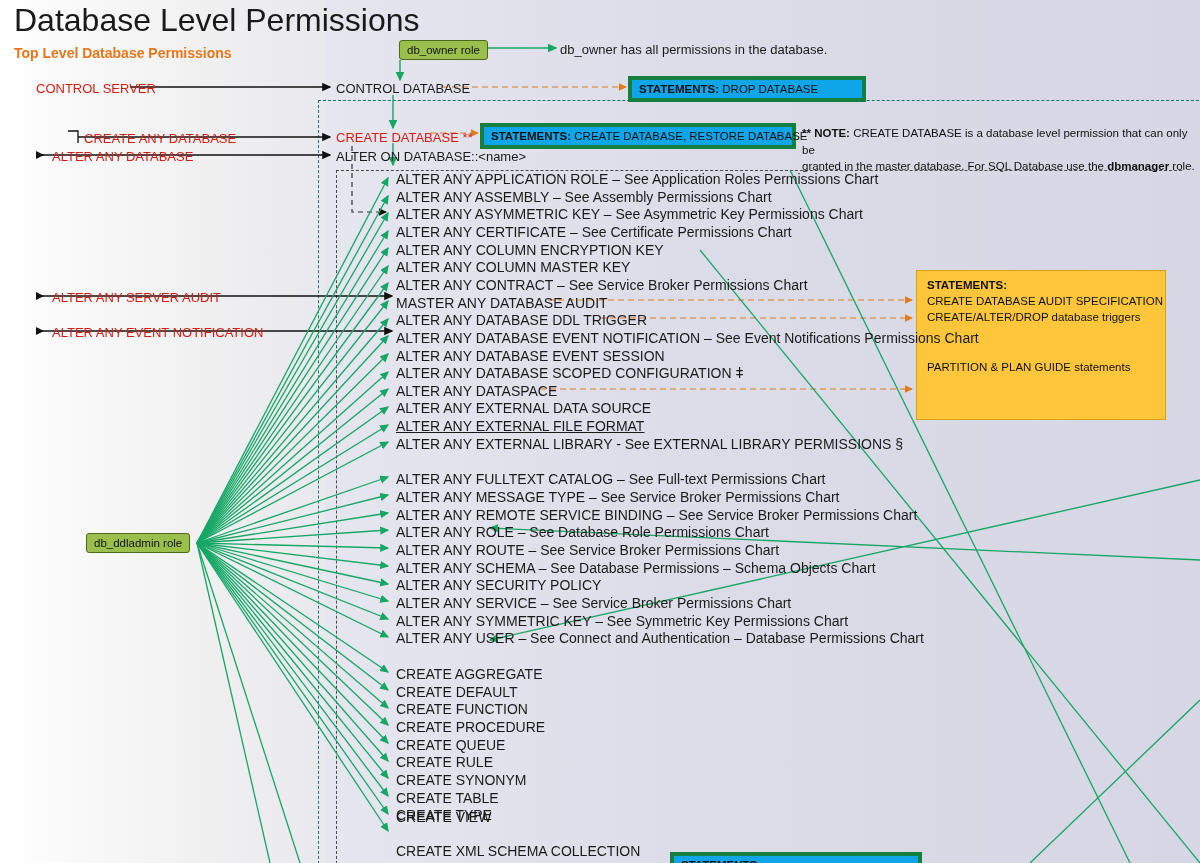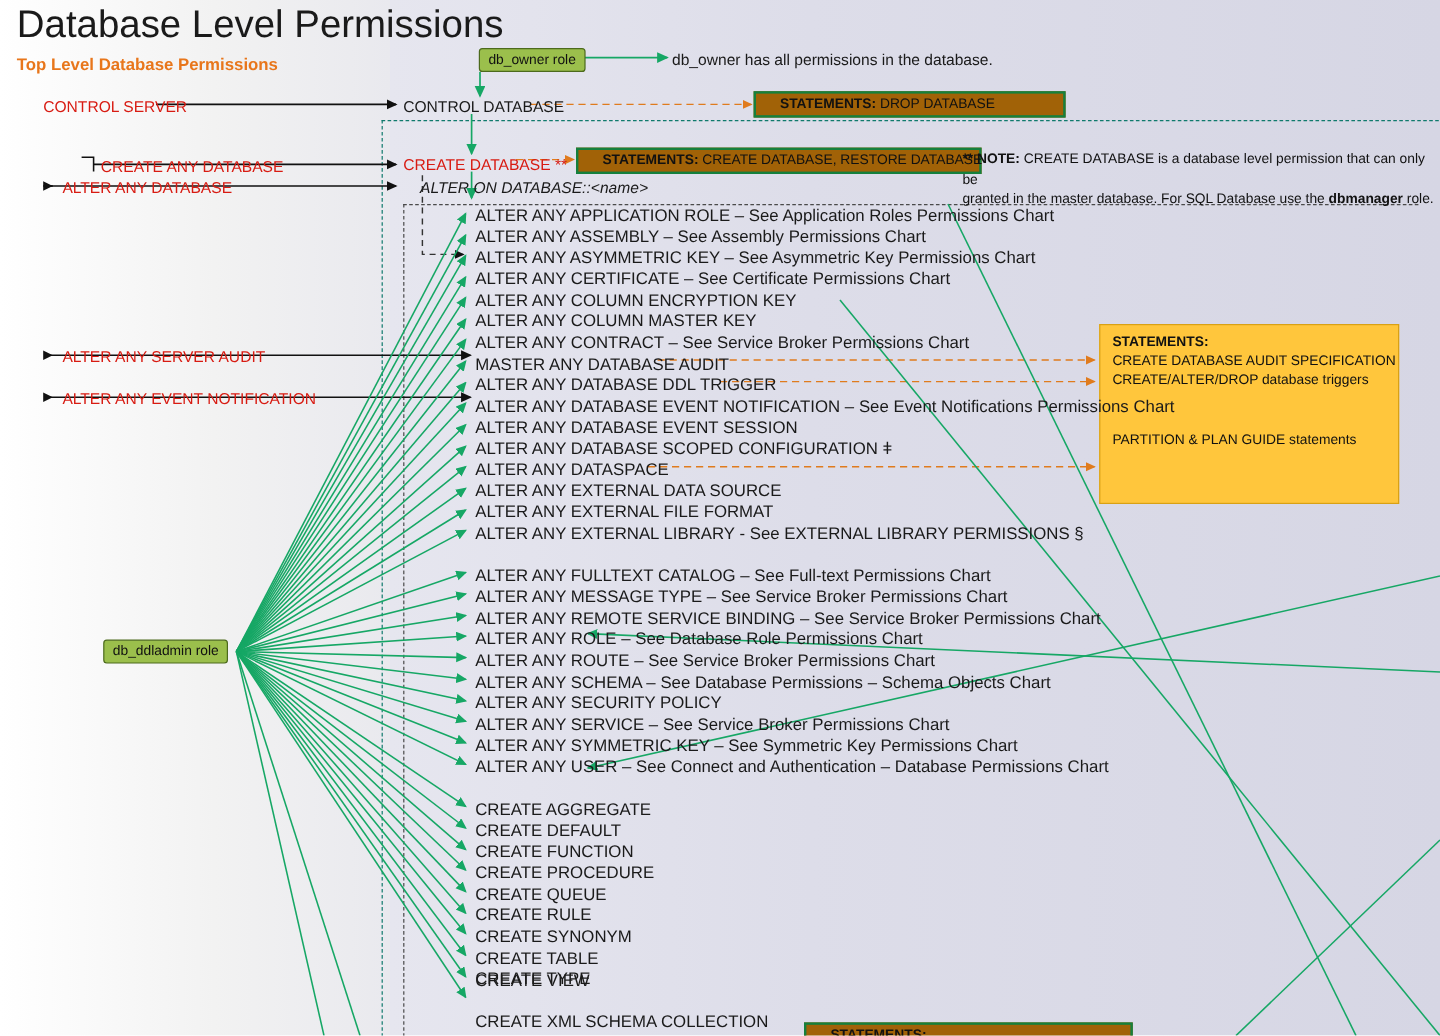--- a/index.html
+++ b/index.html
@@ -21,22 +21,22 @@
     font-weight:bold;}
 
   
   .t{position:absolute;font-size:13px;color:#1a1a1a;white-space:nowrap;}
   .red{color:#d81b12;}
   .cyan{color:#19b0d8;}
 
   
   .rolebox{position:absolute;background:#9bbf4c;border:1px solid #4c6a1c;
     border-radius:3px;color:#111;font-size:11.5px;padding:3px 7px;white-space:nowrap;}
-  .stmtbox{position:absolute;background:#a16207;border:2px solid #15803d;
-    color:#111;font-size:11.5px;padding:3px 20px;white-space:nowrap;}
+  .stmtbox{position:absolute;background:#0ea5e9;border:4px solid #15803d;
+    color:#111;font-size:11.5px;padding:3px 7px;white-space:nowrap;}
   .stmtbox b{font-weight:bold;}
   .stmtpanel{position:absolute;background:#ffc63c;border:1px solid #d9a114;
     color:#111;font-size:11.5px;padding:8px 10px;}
   .stmtpanel div{margin-bottom:4px;white-space:nowrap;}
   .notebox{position:absolute;font-size:11.5px;color:#111;line-height:1.45;width:400px;}
   .notebox b{font-weight:bold;}
 
   
   .dashbox{position:absolute;border:1px dashed #4a4a4a;}
   .tealbox{position:absolute;border:1px dashed #0f7a6c;}
@@ -150,21 +150,21 @@
 <div class="rolebox" style="left:86px;top:533px;">db_ddladmin role</div>
 
 <div class="t red" style="left:36px;top:81px;">CONTROL SERVER</div>
 <div class="t red" style="left:84px;top:131px;">CREATE ANY DATABASE</div>
 <div class="t red" style="left:52px;top:149px;">ALTER ANY DATABASE</div>
 <div class="t red" style="left:52px;top:290px;">ALTER ANY SERVER AUDIT</div>
 <div class="t red" style="left:52px;top:325px;">ALTER ANY EVENT NOTIFICATION</div>
 
 <div class="t" style="left:336px;top:81px;">CONTROL DATABASE</div>
 <div class="t red" style="left:336px;top:130px;">CREATE DATABASE **</div>
-<div class="t" style="left:350px;top:149px;font-style:italic;">ALTER ON DATABASE::&lt;name&gt;</div>
+<div class="t" style="left:336px;top:149px;">ALTER ON DATABASE::&lt;name&gt;</div>
 
 <div class="stmtbox" style="left:628px;top:76px;width:216px;">
   <b>STATEMENTS:</b>
   <span>DROP DATABASE</span>
 </div>
 <div class="stmtbox" style="left:480px;top:123px;width:294px;">
   <b>STATEMENTS:</b>
   <span>CREATE DATABASE, RESTORE DATABASE</span>
 </div>
 
@@ -195,21 +195,21 @@
     <div class="lst " style="left: 396px; top: 241.6px;">ALTER ANY COLUMN ENCRYPTION KEY</div>
     <div class="lst " style="left: 396px; top: 259.25px;">ALTER ANY COLUMN MASTER KEY</div>
     <div class="lst red" style="left: 396px; top: 276.9px;">ALTER ANY CONTRACT – See Service Broker Permissions Chart</div>
     <div class="lst red" style="left: 396px; top: 294.55px;">MASTER ANY DATABASE AUDIT</div>
     <div class="lst " style="left: 396px; top: 312.2px;">ALTER ANY DATABASE DDL TRIGGER</div>
     <div class="lst " style="left: 396px; top: 329.85px;">ALTER ANY DATABASE EVENT NOTIFICATION – See Event Notifications Permissions Chart</div>
     <div class="lst cyan" style="left: 396px; top: 347.5px;">ALTER ANY DATABASE EVENT SESSION</div>
     <div class="lst " style="left: 396px; top: 365.15px;">ALTER ANY DATABASE SCOPED CONFIGURATION ǂ</div>
     <div class="lst " style="left: 396px; top: 382.8px;">ALTER ANY DATASPACE</div>
     <div class="lst " style="left: 396px; top: 400.45px;">ALTER ANY EXTERNAL DATA SOURCE</div>
-    <div class="lst " style="left: 396px; top: 418.1px;">ALTER ANY EXTERNAL FILE FORMAT</div>
+    <div class="lst " style="left: 396px; top: 418.1px; text-decoration: underline;">ALTER ANY EXTERNAL FILE FORMAT</div>
     <div class="lst " style="left: 396px; top: 435.75px;">ALTER ANY EXTERNAL LIBRARY - See EXTERNAL LIBRARY PERMISSIONS §</div>
     <div class="lst " style="left: 396px; top: 471.4px;">ALTER ANY FULLTEXT CATALOG – See Full-text Permissions Chart</div>
     <div class="lst red" style="left: 396px; top: 489.05px;">ALTER ANY MESSAGE TYPE – See Service Broker Permissions Chart</div>
     <div class="lst red" style="left: 396px; top: 506.7px;">ALTER ANY REMOTE SERVICE BINDING – See Service Broker Permissions Chart</div>
     <div class="lst " style="left: 396px; top: 524.35px;">ALTER ANY ROLE – See Database Role Permissions Chart</div>
     <div class="lst red" style="left: 396px; top: 542px;">ALTER ANY ROUTE – See Service Broker Permissions Chart</div>
     <div class="lst " style="left: 396px; top: 559.65px;">ALTER ANY SCHEMA – See Database Permissions – Schema Objects Chart</div>
     <div class="lst " style="left: 396px; top: 577.3px;">ALTER ANY SECURITY POLICY</div>
     <div class="lst red" style="left: 396px; top: 594.95px;">ALTER ANY SERVICE – See Service Broker Permissions Chart</div>
     <div class="lst " style="left: 396px; top: 612.6px;">ALTER ANY SYMMETRIC KEY – See Symmetric Key Permissions Chart</div>

